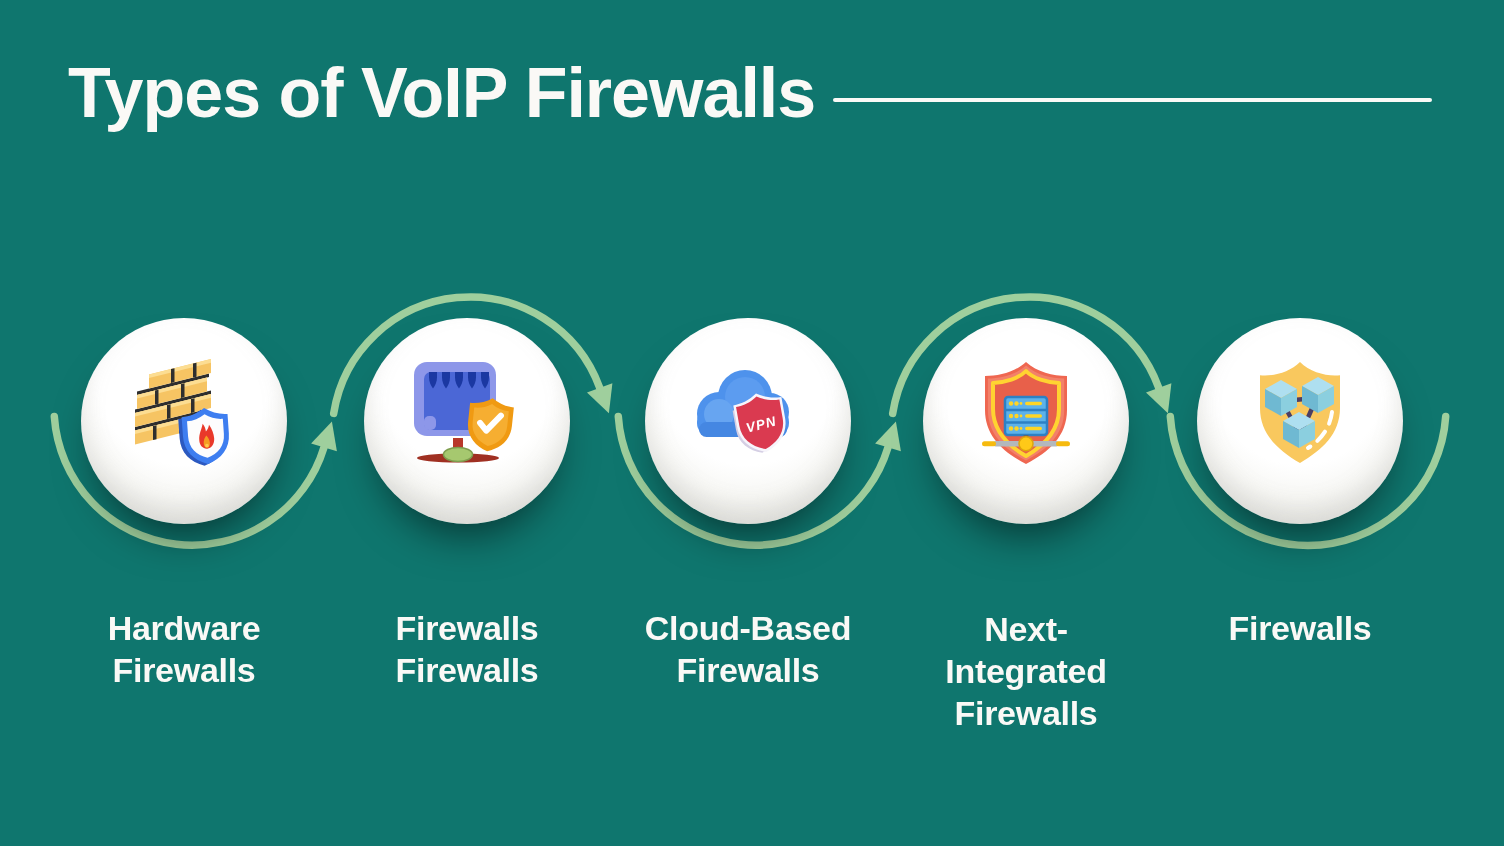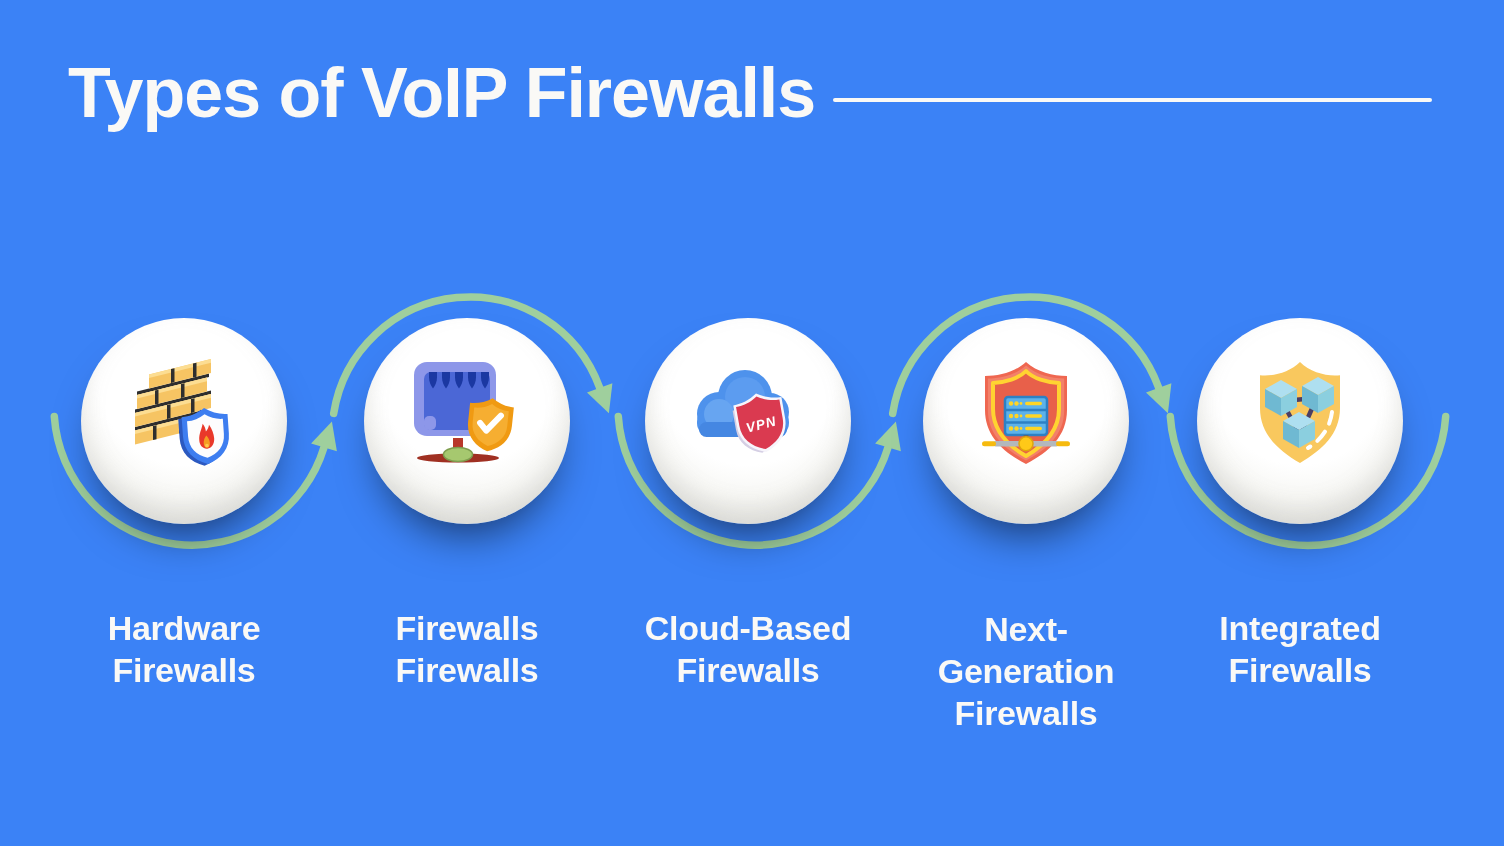--- a/index.html
+++ b/index.html
@@ -1,18 +1,18 @@
 <!DOCTYPE html>
 <html><head>
 <meta charset="utf-8">
 <style>
   html,body{margin:0;padding:0;background:#0c1d1b;}
   #stage{
     position:relative;width:1504px;height:846px;overflow:hidden;
-    background:#3b82f6;
+    background:#0f766e;
     font-family:"Liberation Sans","DejaVu Sans",sans-serif;
   }
   
   .header{position:absolute;left:68px;right:72px;top:58px;display:flex;align-items:center;gap:18px;}
   .title{
     margin:0;font-size:70px;line-height:1;font-weight:bold;letter-spacing:-1px;
     color:#faf9f6;white-space:nowrap;
   }
   .title-rule{flex:1;height:4px;margin-top:14px;background:#faf9f6;border-radius:3px;}
   
@@ -204,21 +204,20 @@
   <div class="step-label" style="left:317px;top:607px;">
     <div>Firewalls</div>
     <div>Firewalls</div>
   </div>
   <div class="step-label" style="left:598px;top:607px;text-align:center;">
     <div>Cloud-Based</div>
     <div>Firewalls</div>
   </div>
   <div class="step-label" style="left:876px;top:608px;">
     <div>Next-</div>
-    <div>Generation</div>
+    <div>Integrated</div>
     <div>Firewalls</div>
   </div>
   <div class="step-label" style="left:1150px;top:607px;">
-    <div>Integrated</div>
     <div>Firewalls</div>
   </div>
 
 </div>
 
 </body></html>

